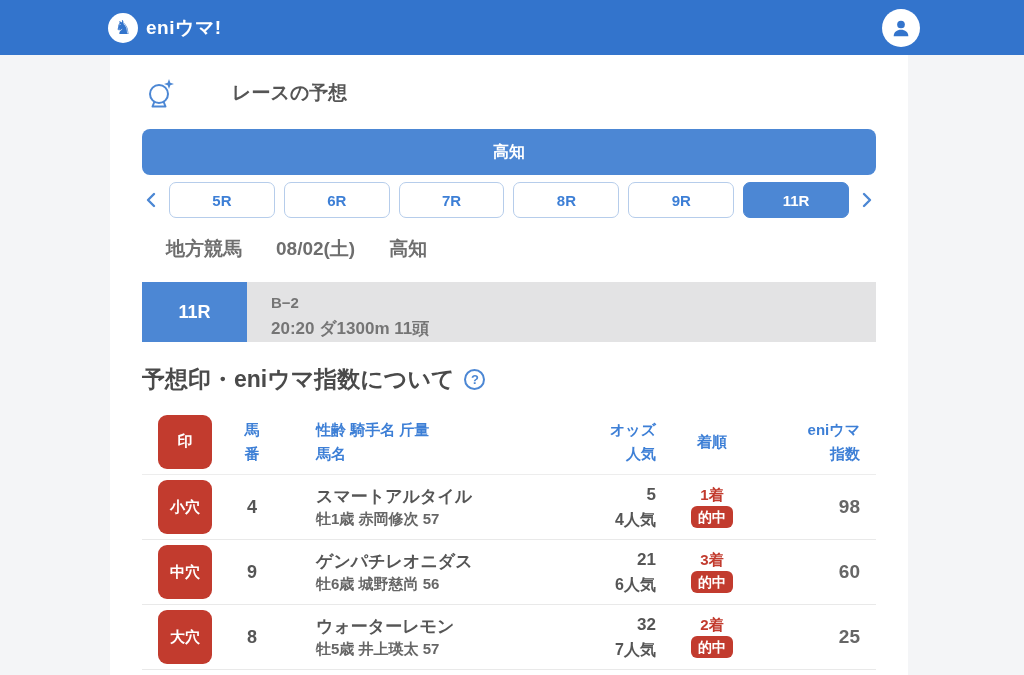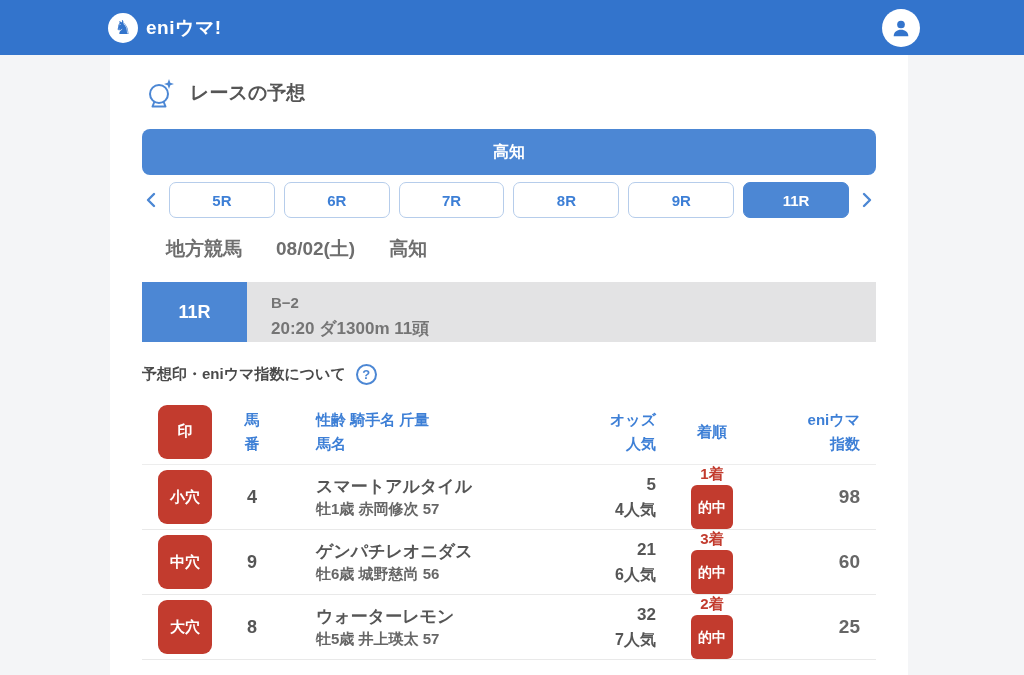--- a/index.html
+++ b/index.html
@@ -25,21 +25,21 @@
   .avatar {
     width:38px; height:38px; background:#fff; border-radius:50%;
     display:flex; align-items:center; justify-content:center; cursor:pointer;
   }
   
   .panel {
     width:798px; margin-left:110px; background:#fff;
     min-height:620px; padding:20px 32px 0 32px;
   }
   .section-head { display:flex; align-items:center; gap:14px; padding-left:4px; margin-top:2px; }
-  .section-title { font-size:19px; font-weight:bold; color:#555; }
+  .section-title { font-size:19px; font-weight:bold; color:#555;margin-left:42px; }
   .venue-btn {
     margin-top:20px; width:100%; height:46px; background:#4c87d4; border:none;
     border-radius:8px; color:#fff; font-size:16px; font-weight:bold;
     font-family:inherit; cursor:pointer; display:block;
   }
   
   .tabs-row { display:flex; align-items:center; margin-top:11px; height:28px; gap:9px; }
   .chev { width:18px; display:flex; justify-content:center; align-items:center; cursor:pointer; flex:0 0 auto; }
   .tab {
     flex:1; height:36px; background:#fff; border:1px solid #b6cdeb; border-radius:7px;
@@ -56,21 +56,21 @@
     display:flex; align-items:center; justify-content:center; flex:0 0 auto;
   }
   .race-bar-body {
     flex:1; background:#e3e3e4; padding:9px 0 0 24px;
     display:flex; flex-direction:column; justify-content:center; gap:6px;
   }
   .race-class { font-size:15px; font-weight:bold; color:#757575; }
   .race-detail { font-size:17px; font-weight:bold; color:#757575; }
   
   .about-row { margin-top:22px; display:flex; align-items:center; gap:10px; }
-  .about-text { font-size:15px; font-weight:bold; color:#4a4a4a; }
+  .about-text { font-size:23px; font-weight:bold; color:#4a4a4a; }
   .help-icon {
     width:21px; height:21px; border:2px solid #4c87d4; border-radius:50%;
     color:#4c87d4; font-size:13px; font-weight:bold;
     display:flex; align-items:center; justify-content:center; cursor:pointer;
   }
   
   .ptable { margin-top:14px; }
   .trow {
     display:flex; align-items:center; padding:0 16px 0 16px;
     border-bottom:1px solid #e9e9e9;
@@ -89,21 +89,21 @@
     color:#fff; font-size:15px; font-weight:bold;
     display:flex; align-items:center; justify-content:center;
   }
   .name-main { font-size:17px; font-weight:bold; color:#555; line-height:1.4;font-family:Liberation Serif, serif; }
   .name-sub  { font-size:15px; font-weight:bold; color:#666; line-height:1.4; }
   .odds-main { font-size:17px; font-weight:bold; color:#555; line-height:1.45; }
   .odds-sub  { font-size:16px; font-weight:bold; color:#555; line-height:1.45; }
   .finish-txt { color:#c23b2e; font-size:15px; font-weight:bold; line-height:1.2; }
   .hit-badge {
     margin-top:2px; background:#c23b2e; color:#fff; font-size:14px; font-weight:bold;
-    padding:14px 7px; border-radius:6px; line-height:1.2;
+    padding:3px 7px; border-radius:6px; line-height:1.2;
   }
 </style>
 </head>
 <body>
 
 <div class="appbar">
   <div class="logo">
     <span class="logo-circle">♞</span>
     <span class="logo-text">eniウマ!</span>
   </div>

